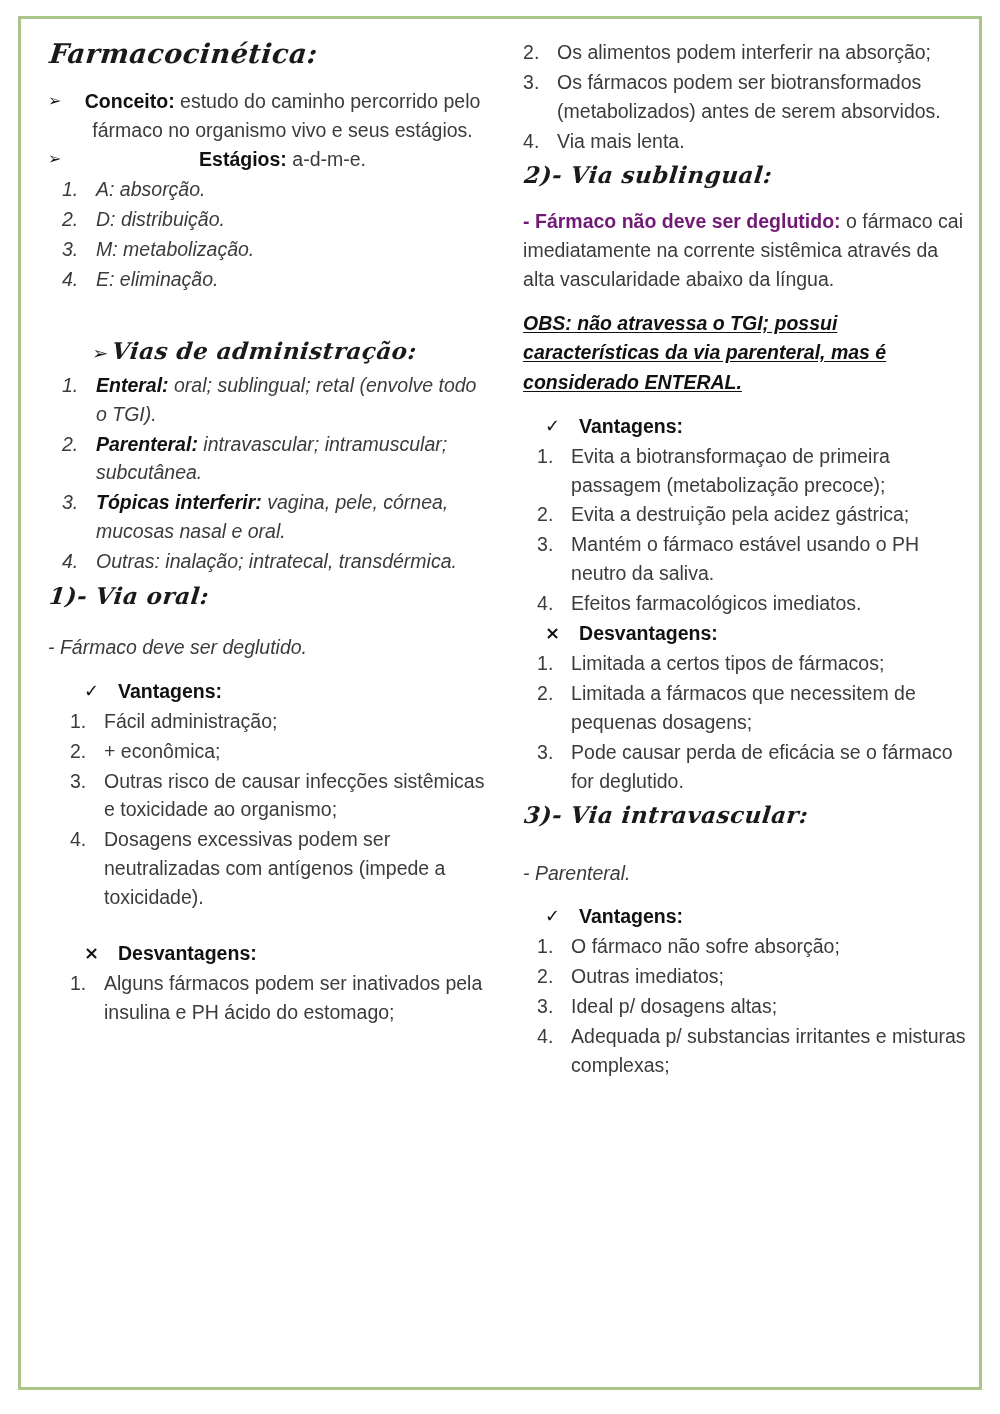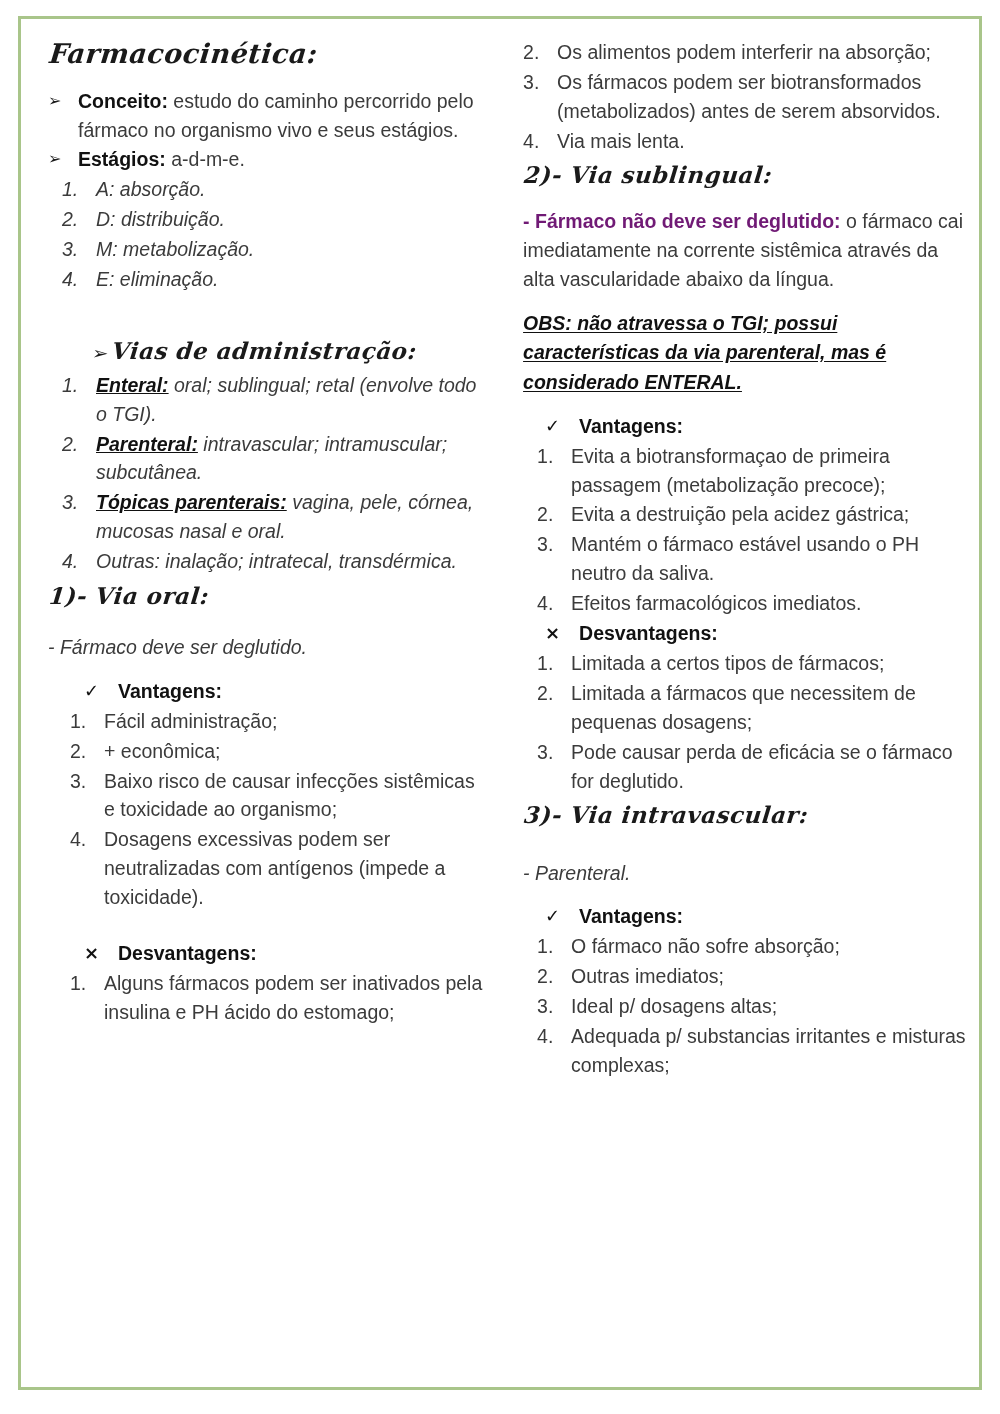--- a/index.html
+++ b/index.html
@@ -91,21 +91,21 @@
     font-size: 19.5px;
     line-height: 1.47;
   }
   .arrow-item .mark {
     flex: 0 0 30px;
     font-family: "DejaVu Sans", sans-serif;
     font-size: 16px;
     line-height: 1.72;
     color: #1a1a1a;
   }
-  .arrow-item .body { flex: 1; }
+  .arrow-item .body { flex: 1; text-align: center; }
   .arrow-item b { color: #111; font-weight: 700; }
 
   
   .num-list {
     margin: 0;
     padding: 0;
     list-style: none;
   }
   .num-list li {
     display: flex;
@@ -164,21 +164,21 @@
     font-size: 19.5px;
     line-height: 1.52;
     font-style: italic;
     font-weight: 700;
     color: #111;
     text-decoration: underline;
     text-underline-offset: 2px;
     margin: 0 0 14px 0;
   }
 
-  .u { text-decoration: underline; text-underline-offset: 1px; text-align: center; }
+  .u { text-underline-offset: 1px; text-align: center; }
   .b { font-weight: 700; color: #111; }
 
   .spacer-sm { height: 12px; }
   .spacer-md { height: 26px; }
   .spacer-lg { height: 44px; }
   .spacer-xs { height: 6px; }
 </style>
 </head>
 <body style="color: rgb(59, 59, 59);">
 
@@ -243,21 +243,21 @@
         </li>
         <li>
           <span class="n">2.</span>
           <span class="t">
             <span class="b u">Parenteral:</span><span> intravascular; intramuscular; subcutânea.</span>
           </span>
         </li>
         <li>
           <span class="n">3.</span>
           <span class="t">
-            <span class="b u">Tópicas parenterais:</span><span> vagina, pele, córnea, mucosas nasal e oral.</span>
+            <span class="b u">Tópicas interferir:</span><span> vagina, pele, córnea, mucosas nasal e oral.</span>
           </span>
         </li>
         <li>
           <span class="n">4.</span>
           <span class="t">
             <span>Outras:</span><span> inalação; intratecal, transdérmica.</span>
           </span>
         </li>
       </ol>
 
@@ -278,21 +278,21 @@
         <li>
           <span class="n">1.</span>
           <span class="t">Fácil administração;</span>
         </li>
         <li>
           <span class="n">2.</span>
           <span class="t"> + econômica;</span>
         </li>
         <li>
           <span class="n">3.</span>
-          <span class="t">Baixo risco de causar infecções sistêmicas e toxicidade ao organismo;</span>
+          <span class="t">Outras risco de causar infecções sistêmicas e toxicidade ao organismo;</span>
         </li>
         <li>
           <span class="n">4.</span>
           <span class="t">Dosagens excessivas podem ser neutralizadas com antígenos (impede a toxicidade).</span>
         </li>
       </ol>
 
       <div class="spacer-md"></div>
 
       <div class="vd-head indent">

